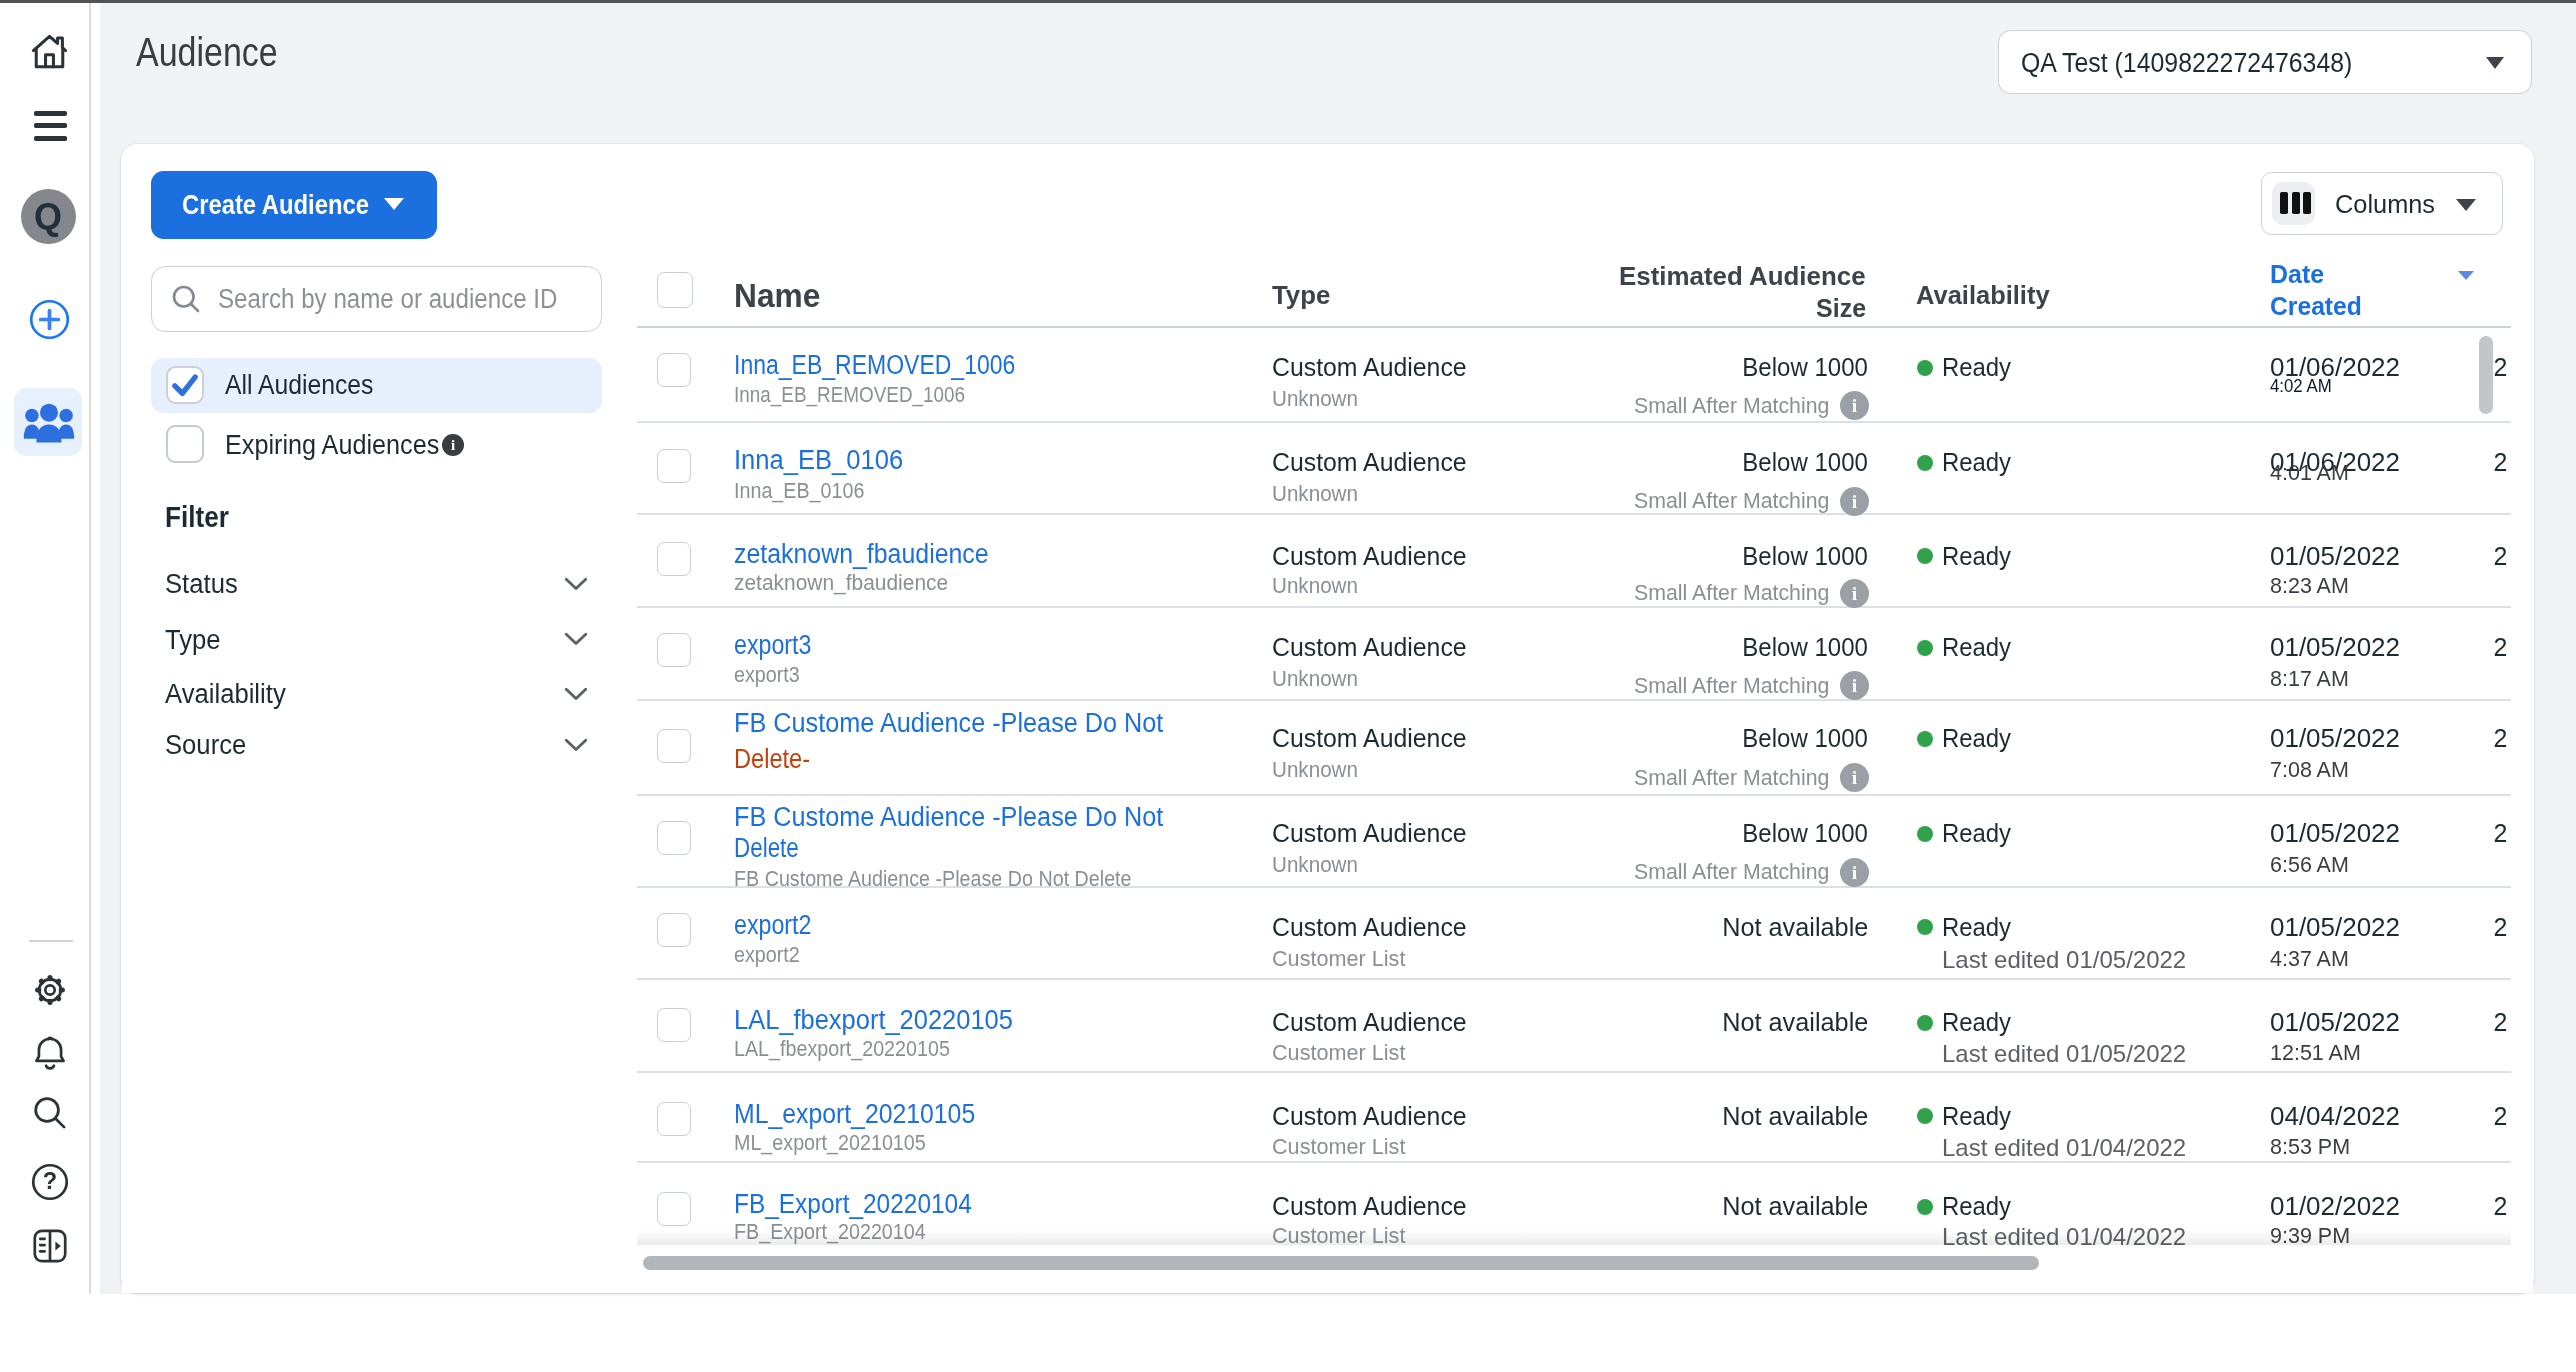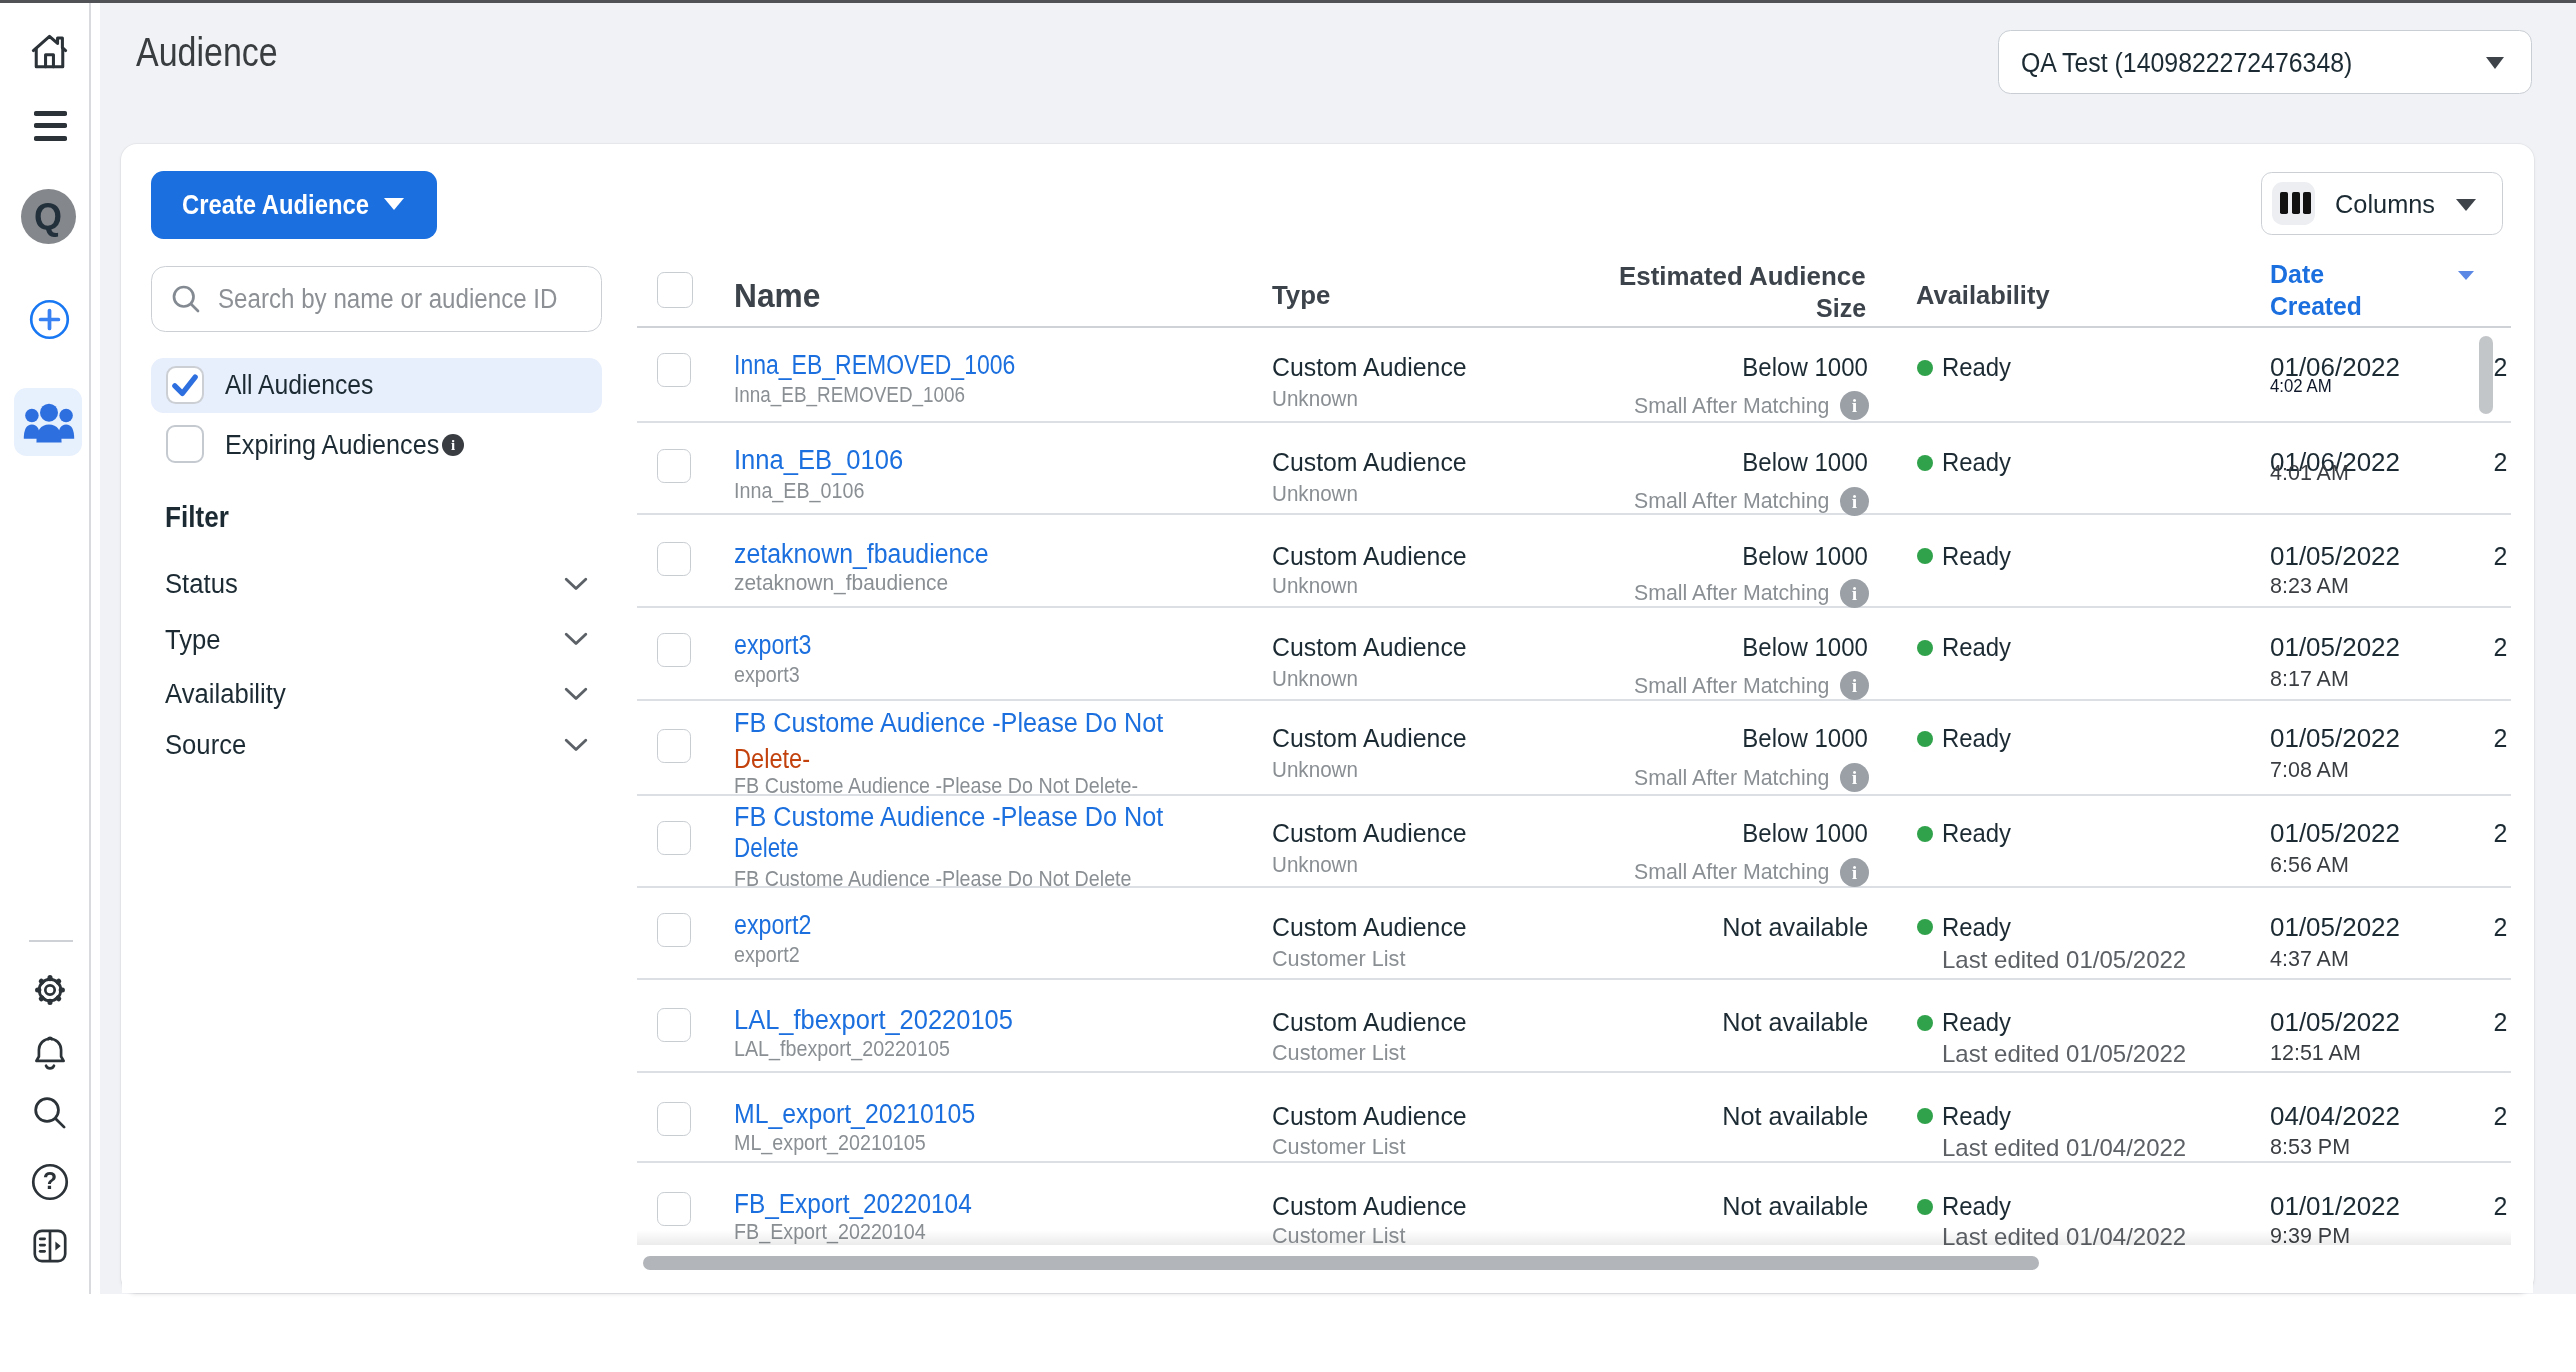--- a/index.html
+++ b/index.html
@@ -192,21 +192,20 @@
 <div class="abs" style="left:1840px;top:671px;width:29px;height:29px;border-radius:50%;background:#9aa0a6"></div>
 <div class="abs" style="left:1840px;top:671px;width:29px;height:29px;line-height:29px;text-align:center;font-size:19.7px;font-weight:700;color:#fff;font-family:'Liberation Serif',serif">i</div>
 <div class="abs" style="left:1917px;top:640px;width:16px;height:16px;border-radius:50%;background:#31a24c"></div>
 <div style="position:absolute;left:1942px;top:630px;height:35px;line-height:35px;font-size:26px;color:#1c2b33;font-weight:400;white-space:nowrap;"><span style="display:inline-block;transform:scaleX(0.919);transform-origin:left center">Ready</span></div>
 <div style="position:absolute;left:2270px;top:630px;height:35px;line-height:35px;font-size:26px;color:#1c2b33;font-weight:400;white-space:nowrap;"><span style="display:inline-block;transform:scaleX(0.999);transform-origin:left center">01/05/2022</span></div>
 <div style="position:absolute;left:2270px;top:663px;height:31px;line-height:31px;font-size:22.4px;color:#3a3d41;font-weight:400;white-space:nowrap;"><span style="display:inline-block;transform:scaleX(0.960);transform-origin:left center">8:17 AM</span></div>
 <div style="position:absolute;right:69px;top:630px;height:35px;line-height:35px;font-size:26px;color:#1c2b33;font-weight:400;white-space:nowrap;"><span style="display:inline-block;transform:scaleX(0.960);transform-origin:right center">2</span></div>
 <div style="position:absolute;left:657px;top:729px;width:34px;height:34px;border:1.8px solid #c8cdd2;border-radius:7.2px;background:#fff;box-sizing:border-box"></div>
 <div style="position:absolute;left:734px;top:705px;height:36px;line-height:36px;font-size:27px;color:#1b6fde;font-weight:400;white-space:nowrap;"><span style="display:inline-block;transform:scaleX(0.935);transform-origin:left center">FB Custome Audience -Please Do Not</span></div>
 <div style="position:absolute;left:734px;top:741px;height:36px;line-height:36px;font-size:27px;color:#c2410c;font-weight:400;white-space:nowrap;"><span style="display:inline-block;transform:scaleX(0.874);transform-origin:left center">Delete-</span></div>
-<div style="position:absolute;left:734px;top:770px;height:31px;line-height:31px;font-size:22.4px;color:#8a8f94;font-weight:400;white-space:nowrap;"><span style="display:inline-block;transform:scaleX(0.880);transform-origin:left center">FB Custome Audience -Please Do Not Delete-</span></div>
 <div style="position:absolute;left:1272px;top:721px;height:35px;line-height:35px;font-size:26px;color:#1c2b33;font-weight:400;white-space:nowrap;"><span style="display:inline-block;transform:scaleX(0.955);transform-origin:left center">Custom Audience</span></div>
 <div style="position:absolute;left:1272px;top:754px;height:31px;line-height:31px;font-size:22.4px;color:#8a8f94;font-weight:400;white-space:nowrap;"><span style="display:inline-block;transform:scaleX(0.921);transform-origin:left center">Unknown</span></div>
 <div style="position:absolute;right:708px;top:721px;height:35px;line-height:35px;font-size:26px;color:#1c2b33;font-weight:400;white-space:nowrap;"><span style="display:inline-block;transform:scaleX(0.924);transform-origin:right center">Below 1000</span></div>
 <div style="position:absolute;right:747px;top:762px;height:31px;line-height:31px;font-size:22.4px;color:#8a8f94;font-weight:400;white-space:nowrap;"><span style="display:inline-block;transform:scaleX(0.951);transform-origin:right center">Small After Matching</span></div>
 <div class="abs" style="left:1840px;top:763px;width:29px;height:29px;border-radius:50%;background:#9aa0a6"></div>
 <div class="abs" style="left:1840px;top:763px;width:29px;height:29px;line-height:29px;text-align:center;font-size:19.7px;font-weight:700;color:#fff;font-family:'Liberation Serif',serif">i</div>
 <div class="abs" style="left:1917px;top:731px;width:16px;height:16px;border-radius:50%;background:#31a24c"></div>
 <div style="position:absolute;left:1942px;top:721px;height:35px;line-height:35px;font-size:26px;color:#1c2b33;font-weight:400;white-space:nowrap;"><span style="display:inline-block;transform:scaleX(0.919);transform-origin:left center">Ready</span></div>
 <div style="position:absolute;left:2270px;top:721px;height:35px;line-height:35px;font-size:26px;color:#1c2b33;font-weight:400;white-space:nowrap;"><span style="display:inline-block;transform:scaleX(0.999);transform-origin:left center">01/05/2022</span></div>
 <div style="position:absolute;left:2270px;top:754px;height:31px;line-height:31px;font-size:22.4px;color:#3a3d41;font-weight:400;white-space:nowrap;"><span style="display:inline-block;transform:scaleX(0.960);transform-origin:left center">7:08 AM</span></div>
@@ -264,20 +263,20 @@
 <div style="position:absolute;right:69px;top:1099px;height:35px;line-height:35px;font-size:26px;color:#1c2b33;font-weight:400;white-space:nowrap;"><span style="display:inline-block;transform:scaleX(0.960);transform-origin:right center">2</span></div>
 <div style="position:absolute;left:657px;top:1192px;width:34px;height:34px;border:1.8px solid #c8cdd2;border-radius:7.2px;background:#fff;box-sizing:border-box"></div>
 <div style="position:absolute;left:734px;top:1186px;height:36px;line-height:36px;font-size:27px;color:#1b6fde;font-weight:400;white-space:nowrap;"><span style="display:inline-block;transform:scaleX(0.905);transform-origin:left center">FB_Export_20220104</span></div>
 <div style="position:absolute;left:734px;top:1216px;height:31px;line-height:31px;font-size:22.4px;color:#8a8f94;font-weight:400;white-space:nowrap;"><span style="display:inline-block;transform:scaleX(0.880);transform-origin:left center">FB_Export_20220104</span></div>
 <div style="position:absolute;left:1272px;top:1189px;height:35px;line-height:35px;font-size:26px;color:#1c2b33;font-weight:400;white-space:nowrap;"><span style="display:inline-block;transform:scaleX(0.955);transform-origin:left center">Custom Audience</span></div>
 <div style="position:absolute;left:1272px;top:1220px;height:31px;line-height:31px;font-size:22.4px;color:#8a8f94;font-weight:400;white-space:nowrap;"><span style="display:inline-block;transform:scaleX(0.966);transform-origin:left center">Customer List</span></div>
 <div style="position:absolute;right:708px;top:1189px;height:35px;line-height:35px;font-size:26px;color:#1c2b33;font-weight:400;white-space:nowrap;"><span style="display:inline-block;transform:scaleX(0.972);transform-origin:right center">Not available</span></div>
 <div class="abs" style="left:1917px;top:1199px;width:16px;height:16px;border-radius:50%;background:#31a24c"></div>
 <div style="position:absolute;left:1942px;top:1189px;height:35px;line-height:35px;font-size:26px;color:#1c2b33;font-weight:400;white-space:nowrap;"><span style="display:inline-block;transform:scaleX(0.919);transform-origin:left center">Ready</span></div>
 <div style="position:absolute;left:1942px;top:1220px;height:33px;line-height:33px;font-size:24px;color:#5d6166;font-weight:400;white-space:nowrap;"><span style="display:inline-block;transform:scaleX(1.000);transform-origin:left center">Last edited 01/04/2022</span></div>
-<div style="position:absolute;left:2270px;top:1189px;height:35px;line-height:35px;font-size:26px;color:#1c2b33;font-weight:400;white-space:nowrap;"><span style="display:inline-block;transform:scaleX(0.999);transform-origin:left center">01/01/2022</span></div>
+<div style="position:absolute;left:2270px;top:1189px;height:35px;line-height:35px;font-size:26px;color:#1c2b33;font-weight:400;white-space:nowrap;"><span style="display:inline-block;transform:scaleX(0.999);transform-origin:left center">01/02/2022</span></div>
 <div style="position:absolute;left:2270px;top:1220px;height:31px;line-height:31px;font-size:22.4px;color:#3a3d41;font-weight:400;white-space:nowrap;"><span style="display:inline-block;transform:scaleX(0.960);transform-origin:left center">9:39 PM</span></div>
 <div style="position:absolute;right:69px;top:1189px;height:35px;line-height:35px;font-size:26px;color:#1c2b33;font-weight:400;white-space:nowrap;"><span style="display:inline-block;transform:scaleX(0.960);transform-origin:right center">2</span></div>
 <div class="abs" style="left:637px;top:1230px;width:1874px;height:15px;background:linear-gradient(rgba(0,0,0,0),rgba(0,0,0,0.08))"></div>
 <div class="abs" style="left:122px;top:1245px;width:2411px;height:48px;background:#fff"></div>
 <div class="abs" style="left:643px;top:1256px;width:1396px;height:14.3px;background:#b2b5b9;border-radius:7.2px"></div>
 <div class="abs" style="left:2479px;top:336px;width:14.3px;height:78px;background:#c3c6c9;border-radius:7.2px"></div>
 </div>
 
 </body></html>

